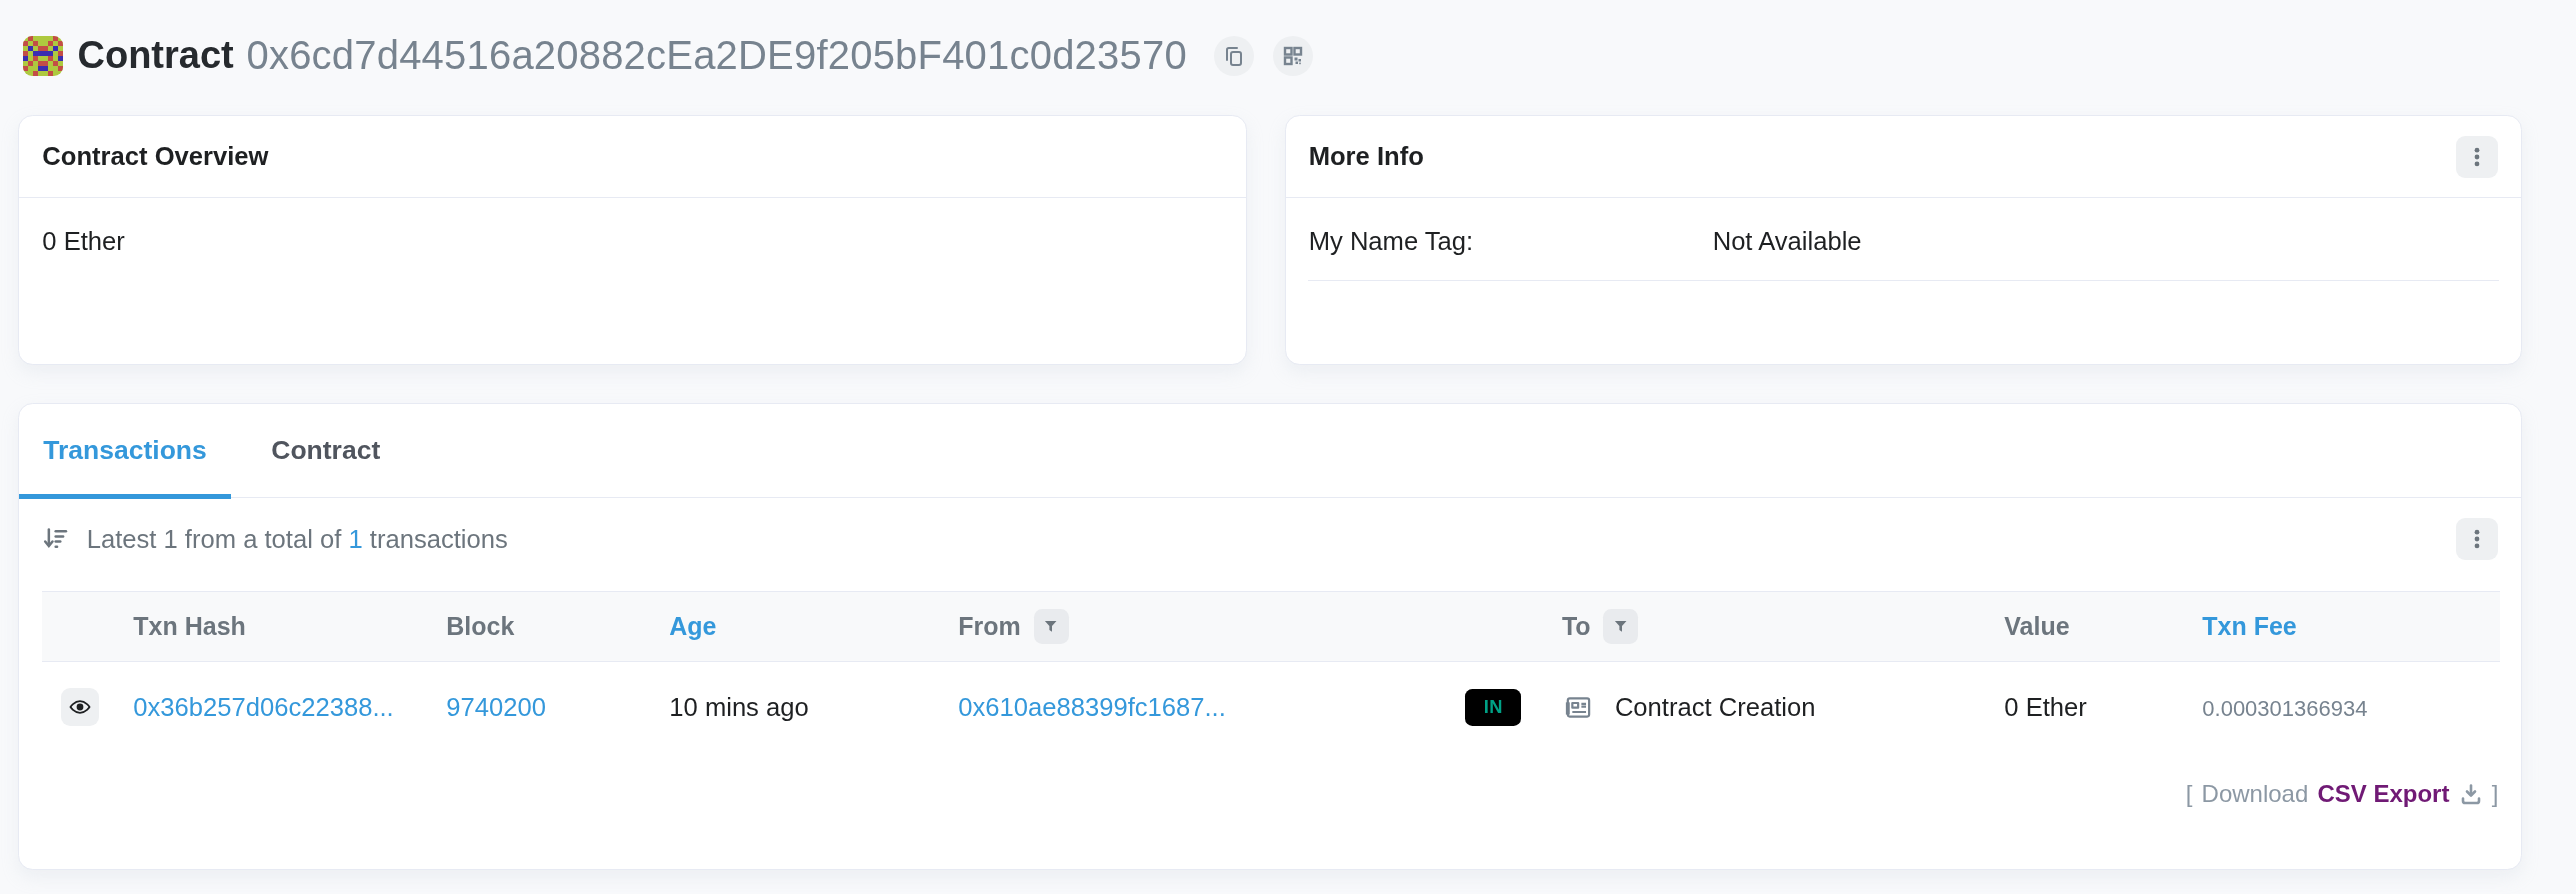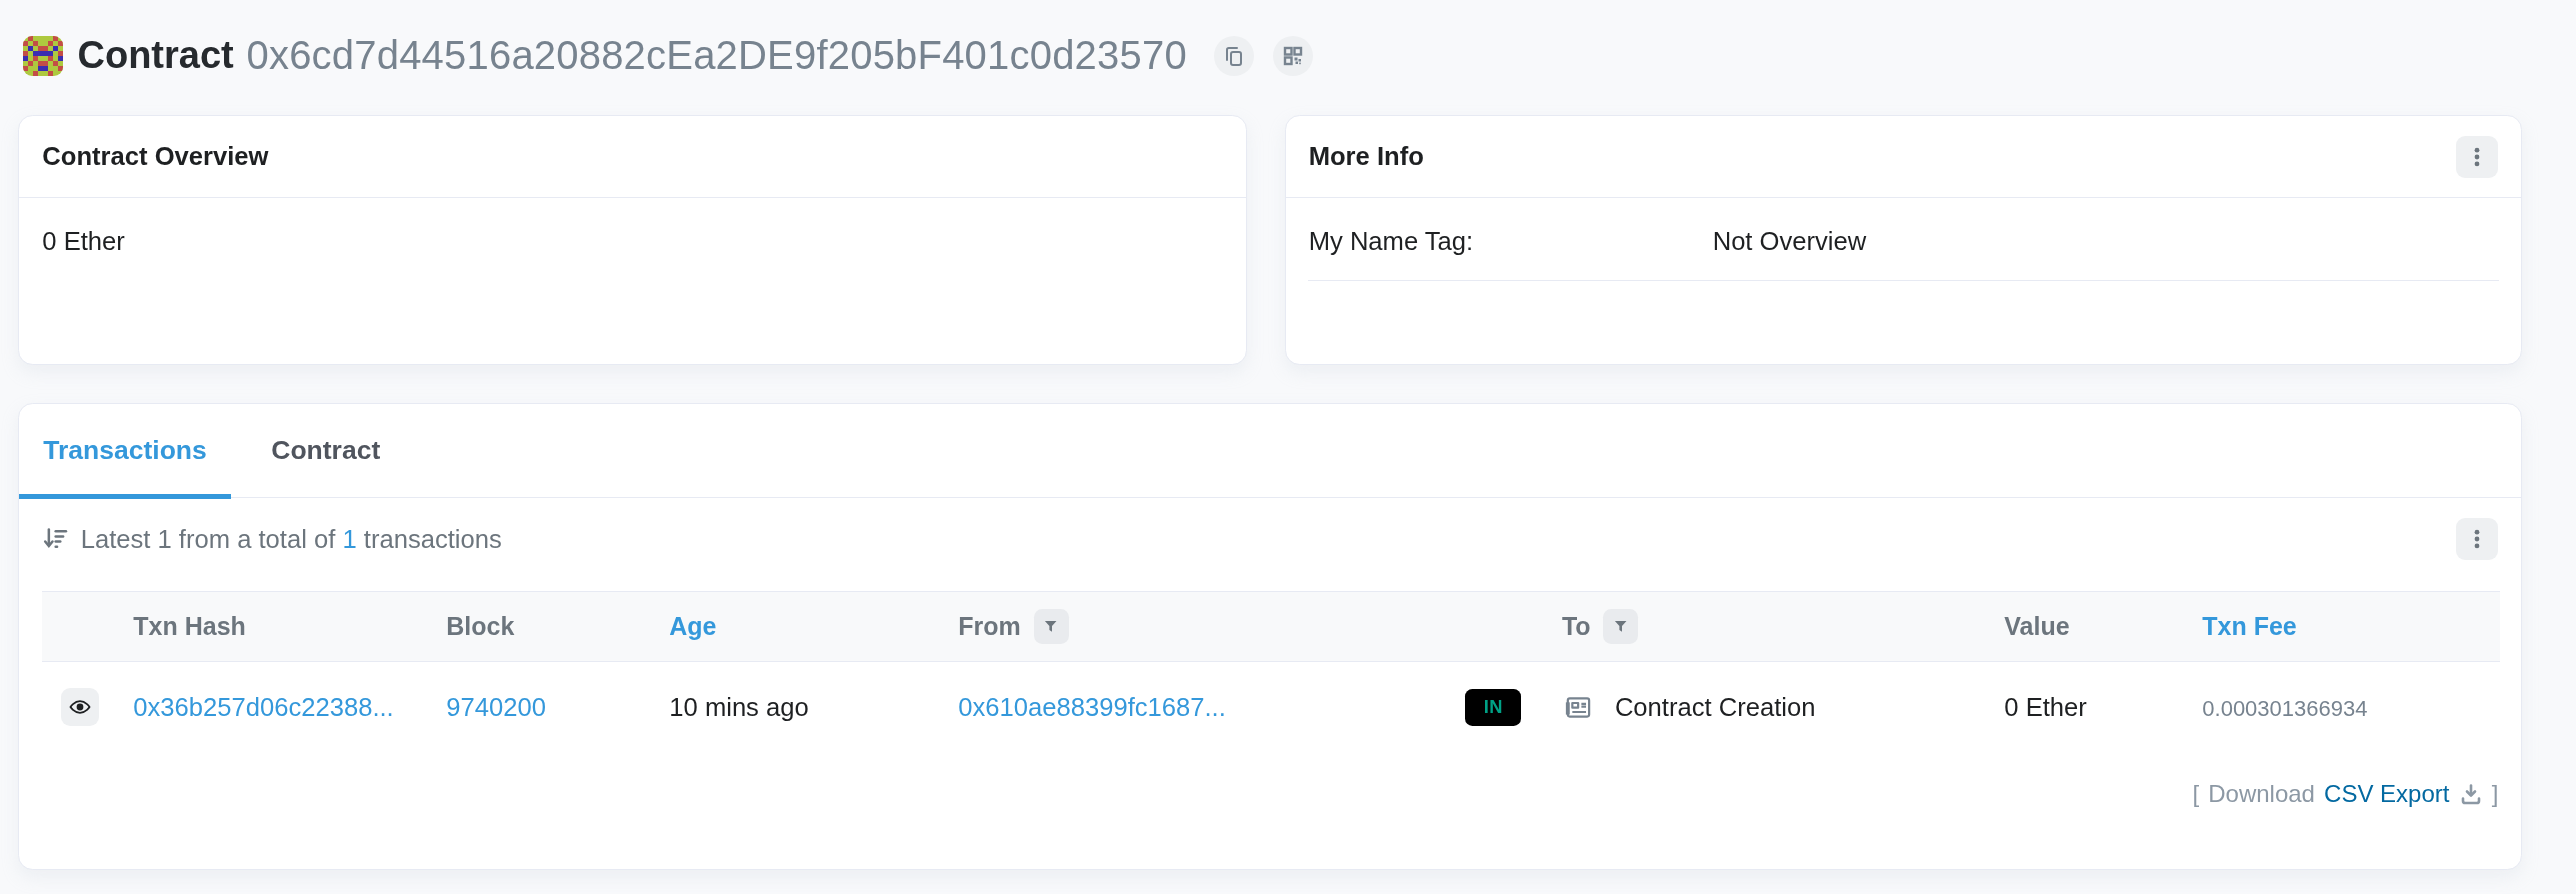--- a/index.html
+++ b/index.html
@@ -58,21 +58,21 @@
   }
   .tab + .tab { margin-left: 16.5px; }
   .tab--active { color: #3498db; }
   .tab--contract { color: #50555e; }
   .tab-underline { position: absolute; left: 0; right: 0; bottom: -1.8px; height: 4.6px; background: #3498db; }
 
   .latest-row {
     display: flex; align-items: center; justify-content: space-between;
     padding: 20px 23px 0 23px;
   }
-  .latest-left { display: flex; gap: 11px; font-size: 25.6px; color: #6c757d; }
+  .latest-left { display: flex; gap: 17px; font-size: 25.6px; color: #6c757d; }
   .latest-left .pieces { display: inline; }
 
   .txn-table-zone { margin: 31px 23px 0; }
   table { border-collapse: collapse; table-layout: fixed; width: 2458px; }
   col.c-eye { width: 91px; }  col.c-hash { width: 313px; } col.c-block { width: 223px; }
   col.c-age { width: 289px; } col.c-from { width: 498px; } col.c-dir { width: 91px; }
   col.c-to { width: 457px; }  col.c-value { width: 198px; } col.c-fee { width: 298px; }
   thead th {
     background: #f8f9fa; border-top: 0.9px solid #e7eaf3; border-bottom: 0.9px solid #e7eaf3;
     height: 70px; text-align: left; font-size: 25px; font-weight: 700; color: #6c757d;
@@ -96,21 +96,21 @@
     background: #000000; color: #00a186; border-radius: 7.3px;
     font-size: 18.3px; font-weight: 700; letter-spacing: 0.5px; text-align: right;
   }
   .to-cell-inner { display: flex; align-items: center; gap: 22px; padding-left: 14.6px; }
   .fee { font-size: 22px; color: #77838f; }
 
   .csv-row {
     margin: 27.4px 23px 0; text-align: right; font-size: 24px; color: #8c98a4;
     display: flex; justify-content: flex-end; align-items: center; gap: 9.1px;
   }
-  .csv-row .csv-link { color: #0369a1; font-weight: 400; }
+  .csv-row .csv-link { color: #701a75; font-weight: 700; }
   .icon { display: inline-flex; }
 </style>
 </head>
 <body>
 
 <div class="wrap">
 
   <div class="page-header">
     <span class="identicon">
       <svg width="40" height="40" viewBox="0 0 8 8" shape-rendering="crispEdges">
@@ -193,21 +193,21 @@
             <svg width="22" height="22" viewBox="0 0 24 24" fill="#6c757d">
               <circle cx="12" cy="4.5" r="2.6"></circle>
                 <circle cx="12" cy="12" r="2.6"></circle>
                 <circle cx="12" cy="19.5" r="2.6"></circle>
             </svg>
           </span>
         </button>
       </div>
       <div class="info-row first">
         <span class="info-label">My Name Tag:</span>
-        <span class="info-value">Not Overview</span>
+        <span class="info-value">Not Available</span>
       </div>
       <div class="mi-divider"></div>
     </div>
   </div>
 
   <div class="card txn-card">
 
     <div class="tabs-row">
       <div class="tab tab--active">
         <span>Transactions</span>

